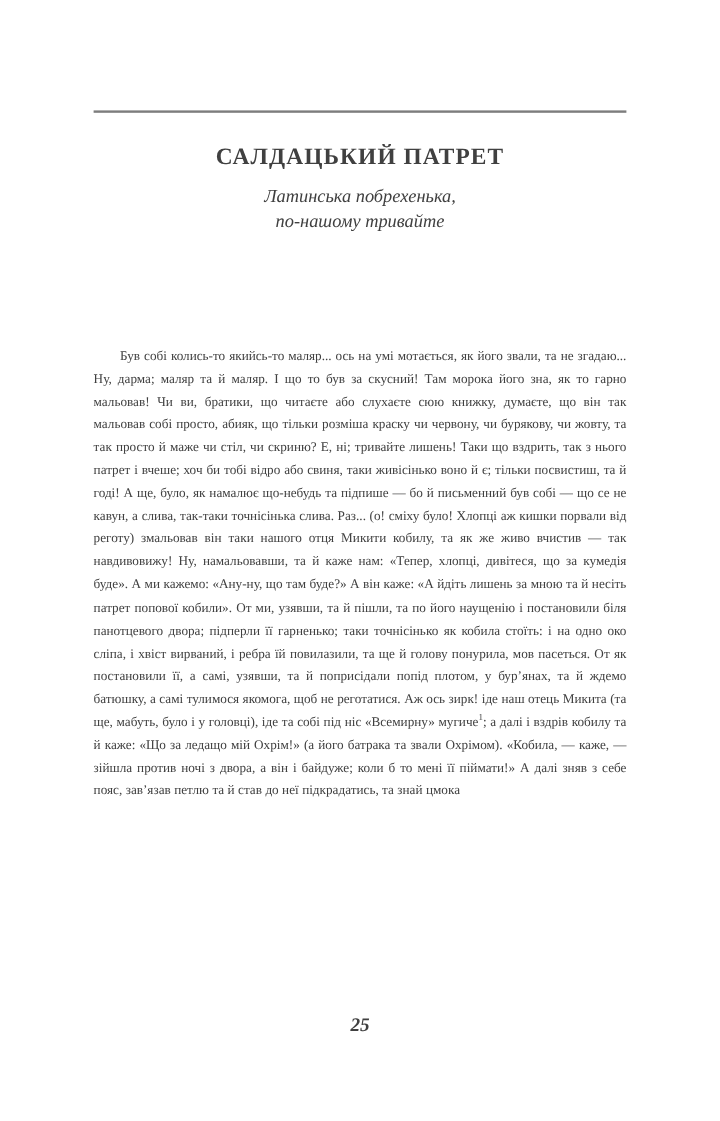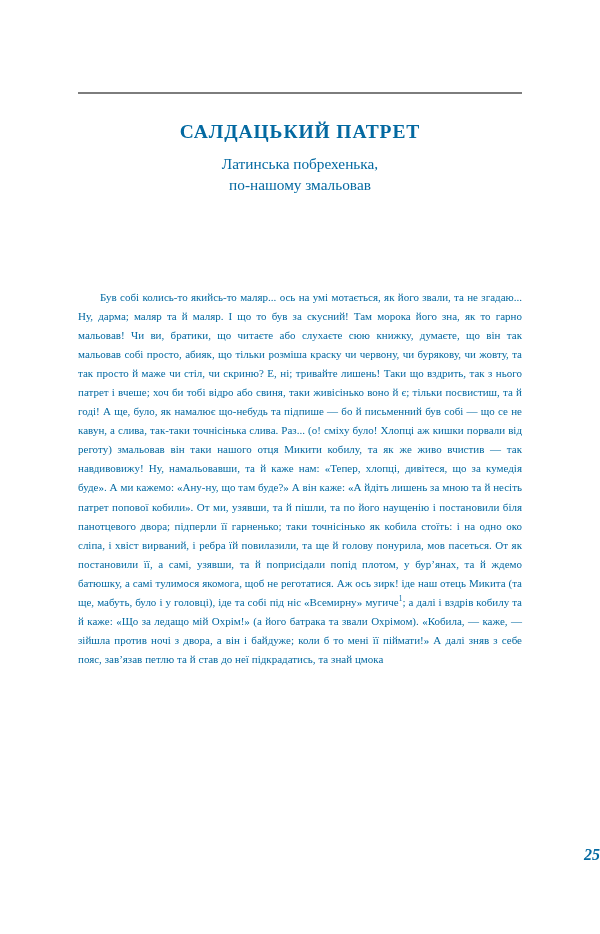--- a/index.html
+++ b/index.html
@@ -8,21 +8,21 @@
     background: #ffffff;
   }
   .page {
     position: relative;
     width: 600px;
     height: 934px;
     background: #ffffff;
     margin: 0 auto;
     overflow: hidden;
     font-family: "Liberation Serif", "DejaVu Serif", serif;
-    color: #0369a1;
+    color: #404040;
   }
   .top-rule {
     position: absolute;
     left: 78px;
     top: 92px;
     width: 444px;
     height: 2px;
     background: #7d7d7d;
   }
   .title-block {
@@ -35,20 +35,21 @@
   .doc-title {
     font-size: 19.5px;
     font-weight: bold;
     letter-spacing: 0.9px;
     line-height: 1.2;
     margin: 0;
   }
   .doc-subtitle {
     margin-top: 11px;
     font-size: 15.3px;
+    font-style: italic;
     line-height: 1.33;
   }
   .doc-subtitle .sub-line {
     display: block;
     white-space: nowrap;
   }
   .body-block {
     position: absolute;
     left: 78px;
     top: 288px;
@@ -66,38 +67,38 @@
   .fn-marker {
     font-size: 0.68em;
     vertical-align: super;
     line-height: 0;
   }
   .page-number {
     position: absolute;
     left: 0;
     top: 846px;
     width: 600px;
-    text-align: right;
+    text-align: center;
     font-size: 16px;
     font-style: italic;
     font-weight: bold;
   }
 </style>
 </head>
 <body>
 
 <div class="page">
 
   <div class="top-rule"></div>
 
   <div class="title-block">
     <h1 class="doc-title">САЛДАЦЬКИЙ ПАТРЕТ</h1>
     <div class="doc-subtitle">
       <span class="sub-line">Латинська побрехенька,</span>
-      <span class="sub-line">по-нашому змальовав</span>
+      <span class="sub-line">по-нашому тривайте</span>
     </div>
   </div>
 
   <div class="body-block">
     <p class="body-par"><span>Був собі колись-то якийсь-то маляр... ось на умі мотається, як його звали, та не згадаю... Ну, дарма; маляр та й маляр. І що то був за скусний! Там морока його зна, як то гарно мальовав! Чи ви, братики, що читаєте або слухаєте сюю книжку, думаєте, що він так мальовав собі просто, абияк, що тільки розміша краску чи червону, чи бурякову, чи жовту, та так просто й маже чи стіл, чи скриню? Е, ні; тривайте лишень! Таки що вздрить, так з нього патрет і вчеше; хоч би тобі відро або свиня, таки живісінько воно й є; тільки посвистиш, та й годі! А ще, було, як намалює що-небудь та підпише — бо й письменний був собі — що се не кавун, а слива, так-таки точнісінька слива. Раз... (о! сміху було! Хлопці аж кишки порвали від реготу) змальовав він таки нашого отця Микити кобилу, та як же живо вчистив — так навдивовижу! Ну, намальовавши, та й каже нам: «Тепер, хлопці, дивітеся, що за кумедія буде». А ми кажемо: «Ану-ну, що там буде?» А він каже: «А йдіть лишень за мною та й несіть патрет попової кобили». От ми, узявши, та й пішли, та по його наущенію і постановили біля панотцевого двора; підперли її гарненько; таки точнісінько як кобила стоїть: і на одно око сліпа, і хвіст вирваний, і ребра їй повилазили, та ще й голову понурила, мов пасеться. От як постановили її, а самі, узявши, та й поприсідали попід плотом, у бур’янах, та й ждемо батюшку, а самі тулимося якомога, щоб не реготатися. Аж ось зирк! іде наш отець Микита (та ще, мабуть, було і у головці), іде та собі під ніс «Всемирну» мугиче</span><sup class="fn-marker">1</sup><span>; а далі і вздрів кобилу та й каже: «Що за ледащо мій Охрім!» (а його батрака та звали Охрімом). «Кобила, — каже, — зійшла против ночі з двора, а він і байдуже; коли б то мені її піймати!» А далі зняв з себе пояс, зав’язав петлю та й став до неї підкрадатись, та знай цмока</span></p>
   </div>
 
   <div class="page-number">25</div>
 
 </div>

